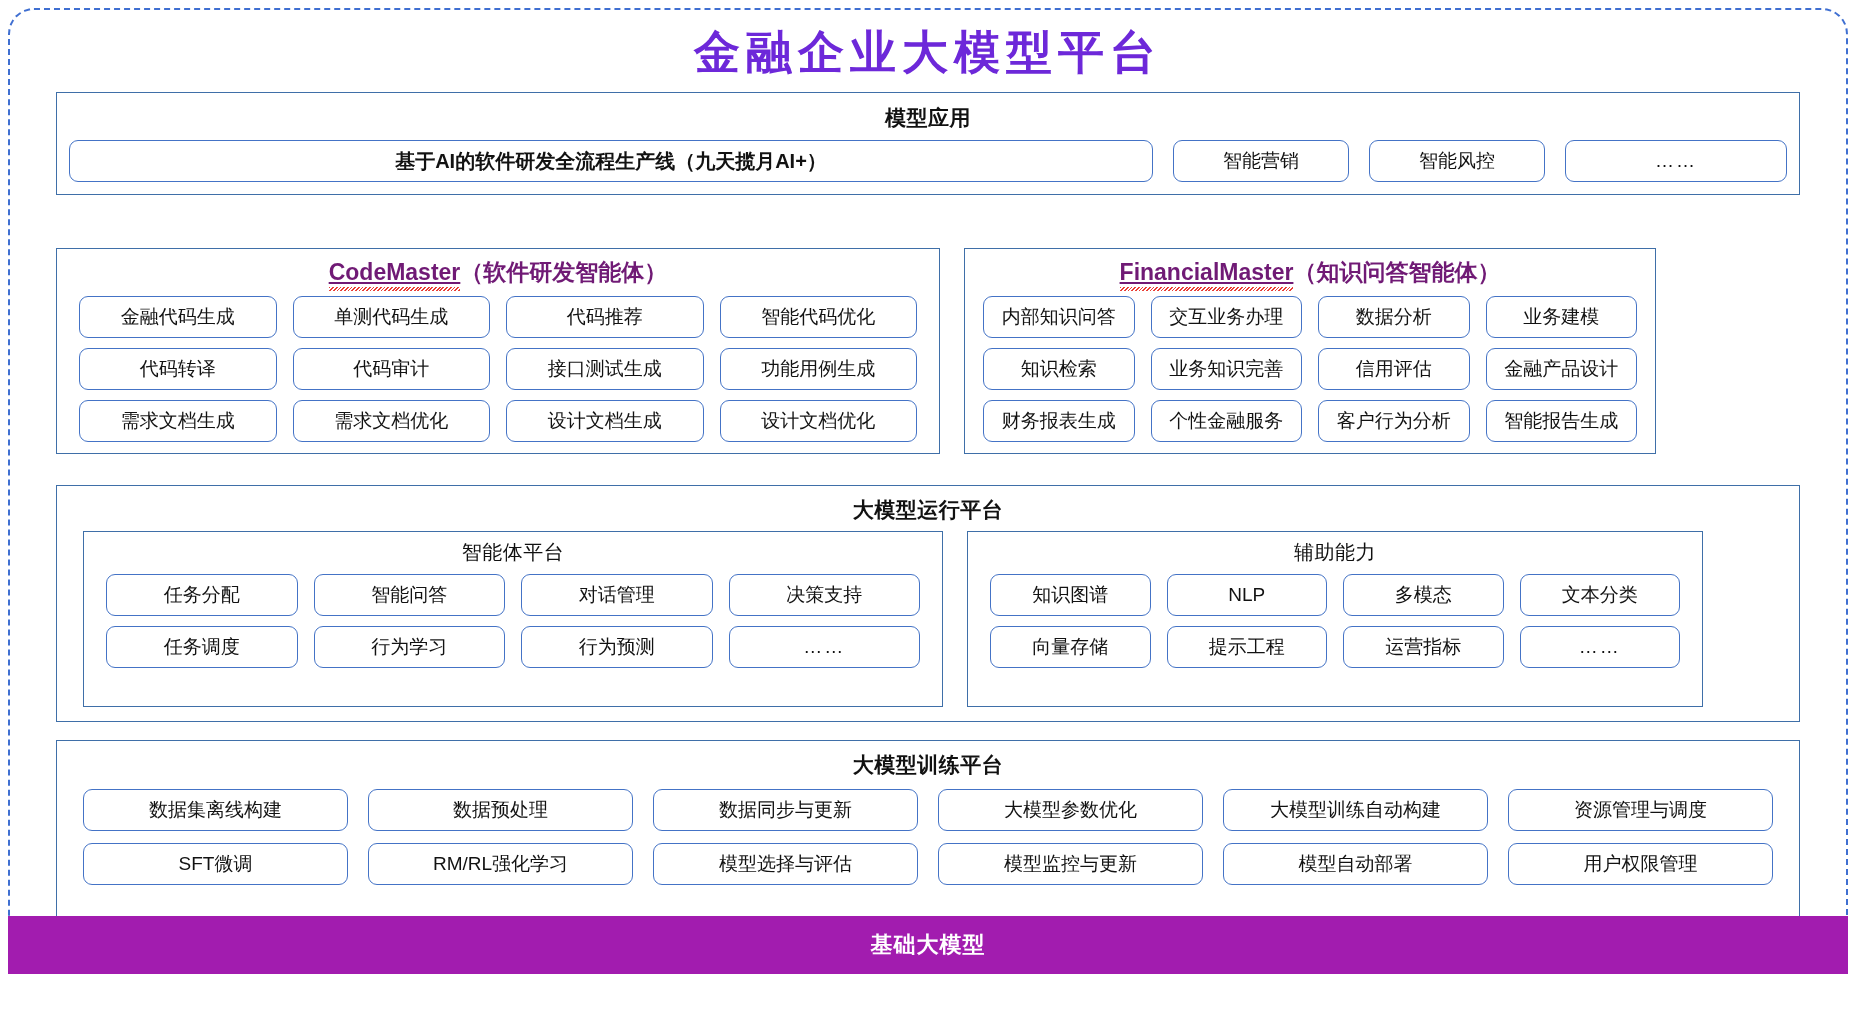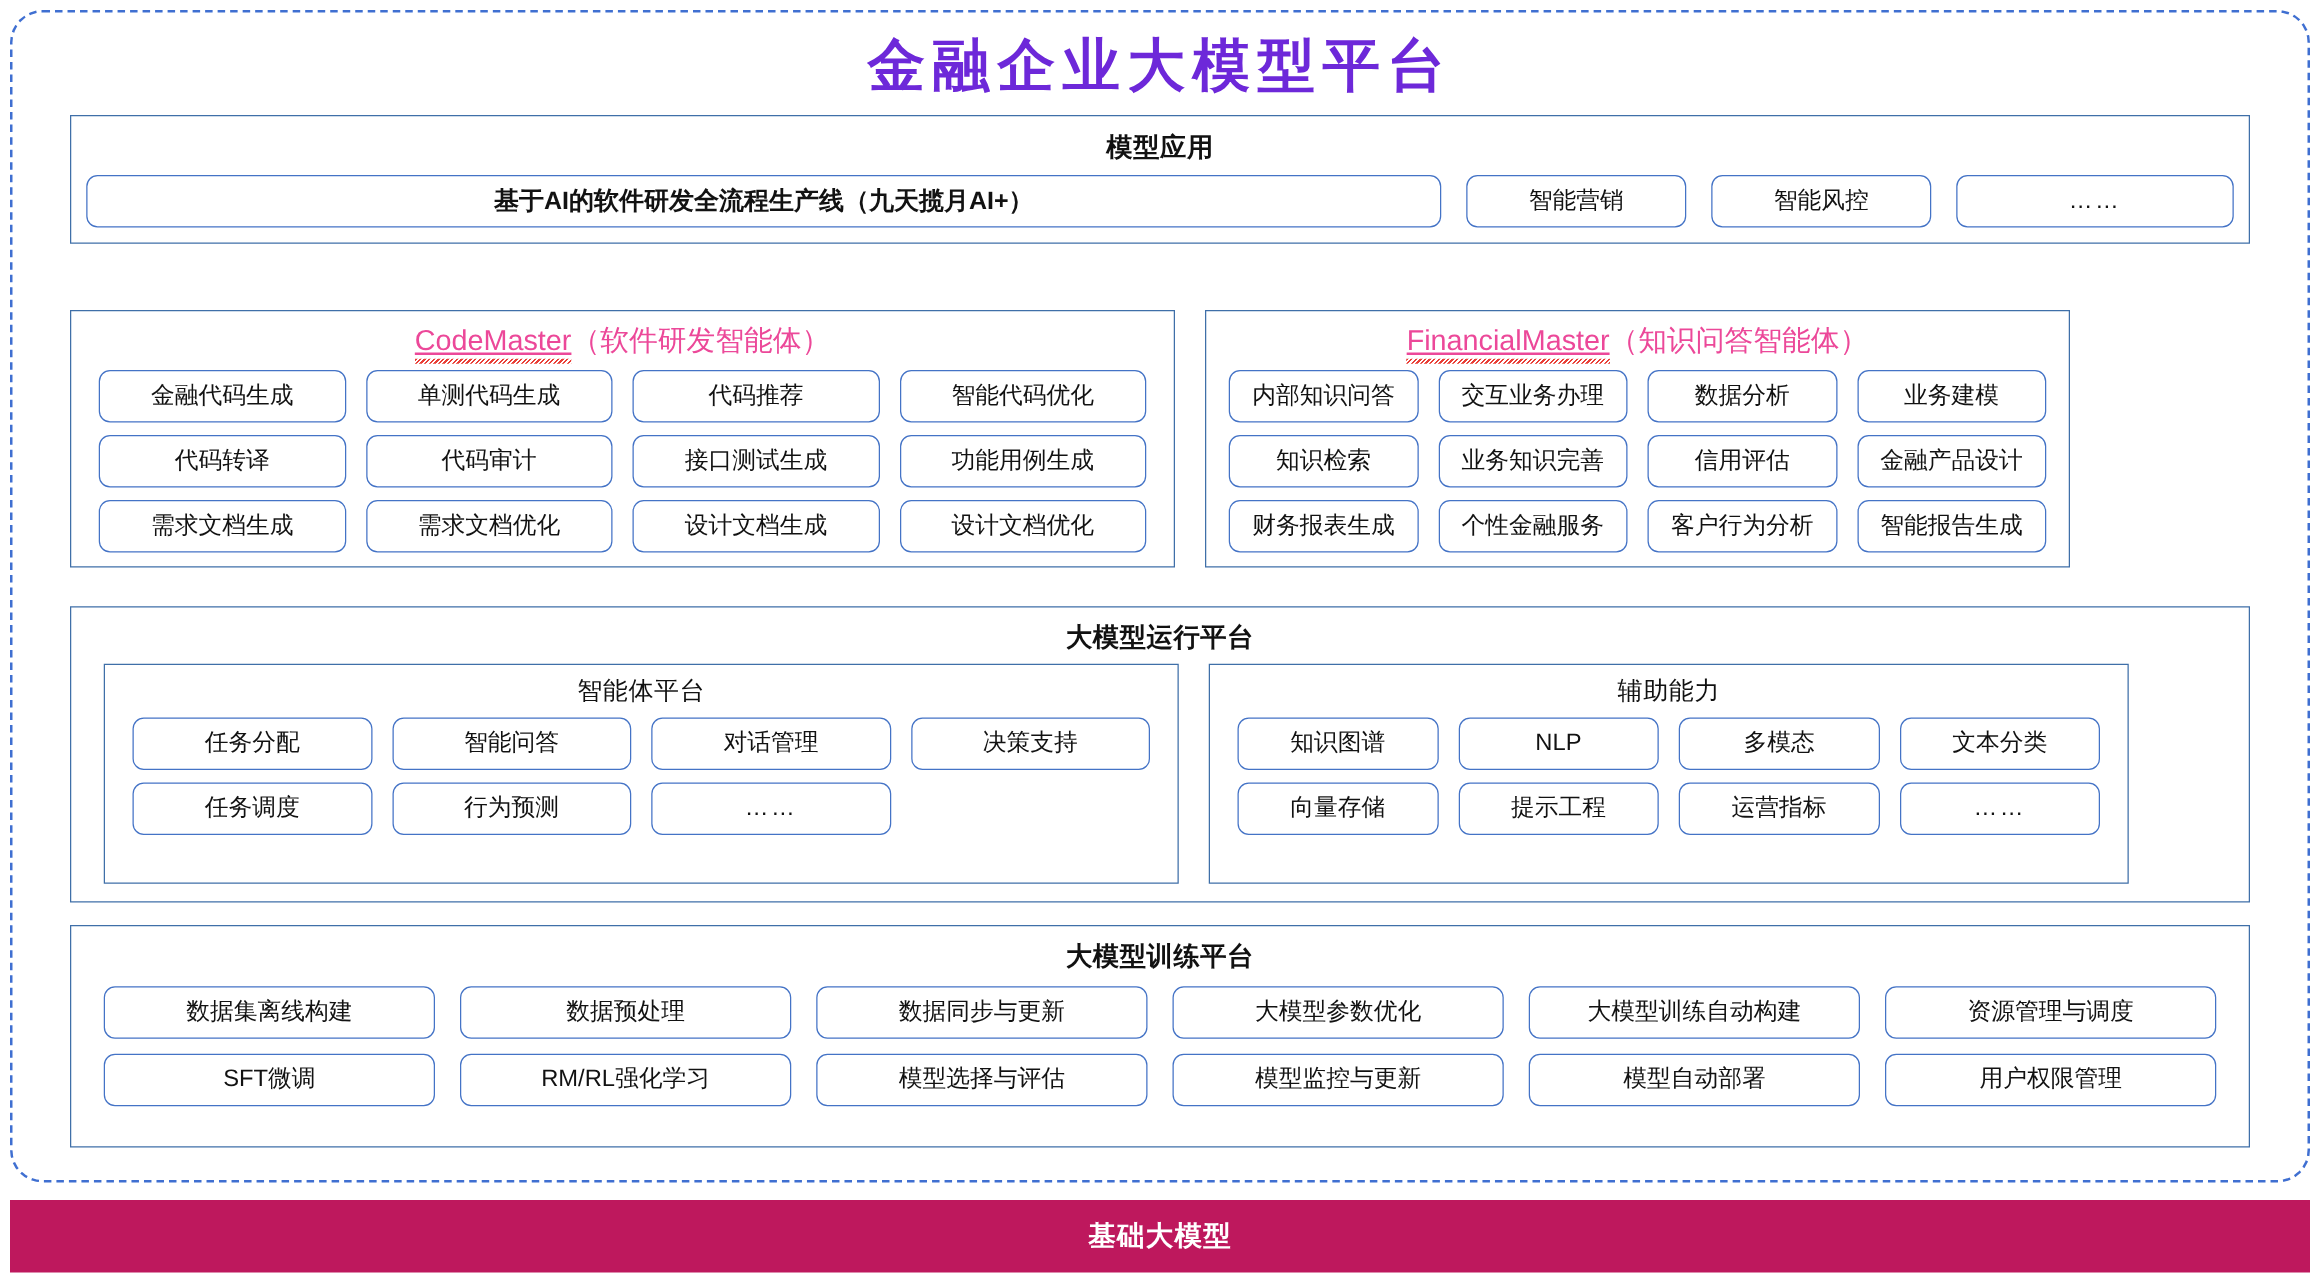--- a/index.html
+++ b/index.html
@@ -45,22 +45,22 @@
     font-size: 21px;
     font-weight: 700;
     color: #111111;
     letter-spacing: 0.5px;
   }
   .panel-title.plain { font-weight: 400; font-size: 20px; }
 
   .agent-title {
     text-align: center;
     font-size: 23px;
-    font-weight: 400;
-    color: #ec4899;
+    font-weight: 700;
+    color: #701a75;
   }
   .squiggle {
     display: inline-block;
     position: relative;
   }
   .squiggle::after {
     content: "";
     position: absolute;
     left: 0; right: 0; bottom: -5px;
     height: 4px;
@@ -90,23 +90,23 @@
 
   
   .grid {
     display: grid;
     gap: 10px 16px;
   }
 
   
   .base-band {
     position: absolute;
-    left: 8px; top: 960px;
+    left: 8px; top: 916px;
     width: 1840px; height: 58px;
-    background: #be185d;
+    background: #a21caf;
     display: flex;
     align-items: center;
     justify-content: center;
     color: #ffffff;
     font-size: 22px;
     font-weight: 700;
     letter-spacing: 1px;
     text-align: center;
   }
 </style>
@@ -176,20 +176,21 @@
 
     <div class="panel" style="left:26px; top:45px; width:860px; height:176px;">
       <div class="panel-title plain" style="margin-top:7px;">智能体平台</div>
       <div class="grid" style="position:absolute; left:22px; top:42px; right:22px;
                   grid-template-columns:repeat(4,1fr); grid-auto-rows:42px;">
         <div class="chip">任务分配</div>
         <div class="chip">智能问答</div>
         <div class="chip">对话管理</div>
         <div class="chip">决策支持</div>
         <div class="chip">任务调度</div>
+        <div class="chip">行为学习</div>
         <div class="chip">行为预测</div>
         <div class="chip dots">……</div>
       </div>
     </div>
 
     <div class="panel" style="left:910px; top:45px; width:736px; height:176px;">
       <div class="panel-title plain" style="margin-top:7px;">辅助能力</div>
       <div class="grid" style="position:absolute; left:22px; top:42px; right:22px;
                   grid-template-columns:repeat(4,1fr); grid-auto-rows:42px;">
         <div class="chip">知识图谱</div>

